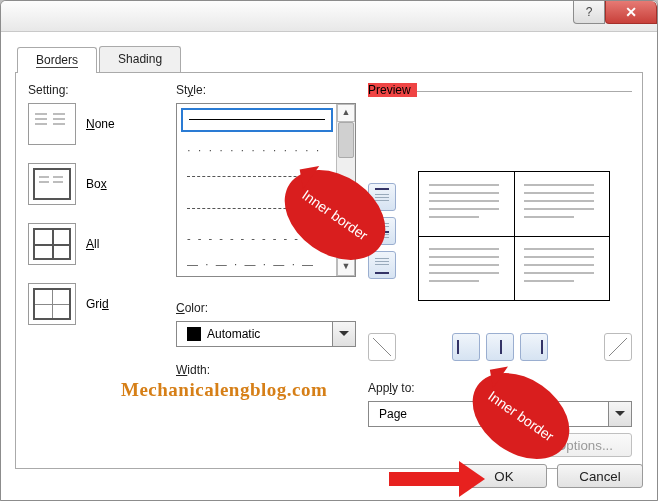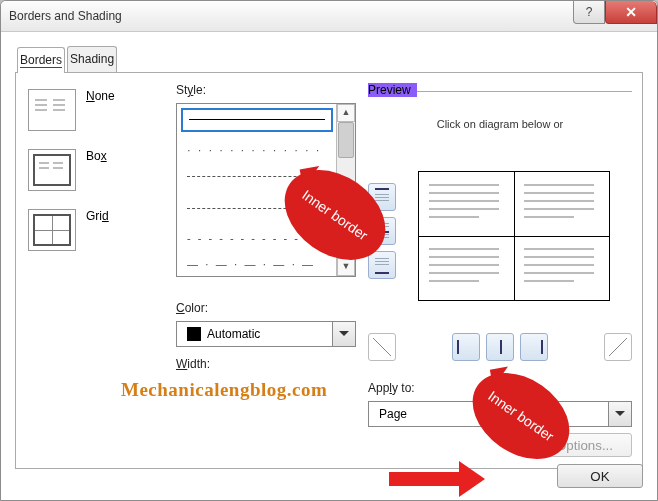--- a/index.html
+++ b/index.html
@@ -4,46 +4,46 @@
 <style>
 body{margin:0;font-family:"Segoe UI",Tahoma,sans-serif;font-size:12px;background:#ccc;color:#000}
 .window{width:656px;height:499px;background:#fff;border:1px solid #8c8c8c;border-radius:6px 6px 0 0;box-shadow:0 5px 20px rgba(0,0,0,.4);position:relative;overflow:hidden}
 .titlebar{height:30px;background:linear-gradient(#fdfdfd,#e8e8e8);border-bottom:1px solid #c9c9c9;display:flex;align-items:center;padding:0 8px;position:relative}
 .title-txt{font-size:12px;color:#333}
 .titlebtns{position:absolute;right:0;top:0;display:flex;height:22px}
 .tbtn{width:30px;height:22px;display:flex;align-items:center;justify-content:center;border:1px solid #8c8c8c;border-top:none;background:linear-gradient(#f6f6f6,#dedede);font-size:12px;color:#444}
 .tbtn.help{width:30px;border-radius:0 0 0 4px}
 .tbtn.close{width:50px;background:linear-gradient(#e67a74,#c8403a);color:#fff;font-size:14px;font-weight:bold;border-radius:0 6px 0 4px;border-color:#a52f2a}
 .tabs{display:flex;height:26px;margin:14px 0 0 16px;position:relative;z-index:2}
-.tab{padding:0 2px;line-height:25px;border:1px solid #aaa;border-bottom:none;margin-right:2px;background:#f0f0f0;border-radius:3px 3px 0 0;color:#222}
+.tab{padding:0 18px;line-height:25px;border:1px solid #aaa;border-bottom:none;margin-right:2px;background:#f0f0f0;border-radius:3px 3px 0 0;color:#222}
 .tab.active{background:#fff;position:relative;top:1px}
 .tab.active span{border-bottom:1px solid #444}
 .panel{border:1px solid #aaa;margin:0 14px 14px 14px;height:397px;position:relative;background:#fff;padding:10px 12px;box-sizing:border-box}
 .label{color:#222;margin-bottom:6px}
 .settingcol{position:absolute;left:12px;top:10px;width:130px}
-.srow{display:flex;align-items:flex-start;margin:6px 0 18px 0;cursor:pointer}
+.srow{display:flex;align-items:center;margin:6px 0 18px 0;cursor:pointer}
 .srow .icon{width:46px;height:40px;border:1px solid #9a9a9a;background:#fff;display:flex;align-items:center;justify-content:center;margin-right:10px}
 .srow .icon.selected{border:2px solid #2a7bd4;background:#eaf2fb}
 .srow .txt{font-size:12px}
 .srow .txt u{text-decoration:underline}
 .stylecol{position:absolute;left:160px;top:10px;width:180px}
 .stylelist{border:1px solid #888;height:172px;position:relative;background:#fff}
 .stylelist .sel{border:2px solid #2a7bd4;position:absolute;left:4px;top:4px;right:22px;height:20px}
 .stylelist .line{position:absolute;left:10px;right:28px;height:0}
 .stylelist .dots{position:absolute;left:10px;right:28px;letter-spacing:2px;color:#444;font-size:11px;overflow:hidden;white-space:nowrap}
 .sbar{position:absolute;right:0;top:0;bottom:0;width:18px;background:#efefef;border-left:1px solid #bbb}
 .sbar .arrow{height:16px;background:#f8f8f8;border:1px solid #bbb;margin:0;text-align:center;font-size:9px;line-height:14px;color:#555}
 .sbar .thumb{position:absolute;top:18px;left:1px;right:1px;height:34px;background:#d0d0d0;border:1px solid #aaa;border-radius:2px}
 .dropdown{display:flex;align-items:center;border:1px solid #888;height:24px;background:#fff;padding-left:10px;position:relative}
 .dropdown .arrow{position:absolute;right:0;top:0;bottom:0;width:22px;border-left:1px solid #888;background:linear-gradient(#f6f6f6,#e0e0e0);display:flex;align-items:center;justify-content:center}
 .dropdown .arrow:after{content:"";border:5px solid transparent;border-top-color:#333;margin-top:4px}
 .dropdown .swatch{width:14px;height:14px;background:#000;margin-right:6px}
 .prevcol{position:absolute;left:352px;top:10px;right:10px}
 .fieldset-line{position:absolute;left:0;right:0;top:8px;border-top:1px solid #aaa}
-.preview-label{background:#8b5cf6;padding-right:6px;position:relative;z-index:1}
+.preview-label{background:#ef4444;padding-right:6px;position:relative;z-index:1}
 .hint{text-align:center;font-size:11px;color:#333;margin-top:20px;line-height:14px}
 .sidebtns{position:absolute;left:0;top:100px;display:flex;flex-direction:column;gap:6px}
 .bbtn{width:26px;height:26px;border:1px solid #9aaed0;background:linear-gradient(#f0f5fb,#d6e3f2);border-radius:3px;position:relative}
 .bbtn .bi{position:absolute;left:4px;top:4px;right:4px;bottom:4px}
 .preview-box{position:absolute;left:50px;top:88px;width:190px;height:128px;border:1px solid #000;background:#fff}
 .preview-box .mid{position:absolute;left:50%;top:0;bottom:0;border-left:1px solid #000}
 .preview-box .hmid{position:absolute;top:50%;left:0;right:0;border-top:1px solid #000}
 .tl{position:absolute;background:#bbb;height:2px}
 .rowbtns{position:absolute;top:250px;left:0;right:0;display:flex;justify-content:space-between}
 .rowbtns .group{display:flex;gap:6px}
@@ -59,35 +59,35 @@
 .arrow-red .shaft{width:70px;height:14px;background:#e7211f}
 .arrow-red .head{width:0;height:0;border:18px solid transparent;border-left:26px solid #e7211f;border-right:none}
 .settingicon{width:100%;height:100%;position:relative}
 .settingicon .ln{position:absolute;background:#bdbdbd;height:2px}
 </style>
 </head>
 <body>
 
 <div class="window">
   <div class="titlebar">
-    <span class="title-txt">Borders and Shading</span>
     <div class="titlebtns">
       <div class="tbtn help">?</div>
       <div class="tbtn close">✕</div>
     </div>
   </div>
 
   <div class="tabs">
     <div class="tab active"><span>Borders</span></div>
     <div class="tab"><span>Shading</span></div>
   </div>
 
   <div class="panel">
 
     <div class="settingcol">
+      <div class="label">Setting:</div>
       <div class="srow">
         <div class="icon">
             <div class="settingicon">
               <div class="ln" style="left:6px;top:9px;width:12px"></div>
               <div class="ln" style="left:6px;top:14px;width:12px"></div>
               <div class="ln" style="left:6px;top:19px;width:12px"></div>
               <div class="ln" style="left:24px;top:9px;width:12px"></div>
               <div class="ln" style="left:24px;top:14px;width:12px"></div>
               <div class="ln" style="left:24px;top:19px;width:12px"></div>
             </div>
@@ -98,20 +98,30 @@
         <div class="icon">
             <div class="settingicon">
               <div style="position:absolute;left:4px;top:4px;right:4px;bottom:4px;border:2px solid #555"></div>
               <div class="ln" style="left:10px;top:12px;width:10px"></div>
               <div class="ln" style="left:10px;top:17px;width:10px"></div>
               <div class="ln" style="left:24px;top:12px;width:10px"></div>
               <div class="ln" style="left:24px;top:17px;width:10px"></div>
             </div>
           </div>
         <div class="txt">Bo<u>x</u></div>
+      </div>
+      <div class="srow">
+        <div class="icon">
+            <div class="settingicon">
+              <div style="position:absolute;left:4px;top:4px;right:4px;bottom:4px;border:2px solid #555"></div>
+              <div style="position:absolute;left:50%;top:4px;bottom:4px;border-left:2px solid #555"></div>
+              <div style="position:absolute;top:50%;left:4px;right:4px;border-top:2px solid #555"></div>
+            </div>
+          </div>
+        <div class="txt"><u>A</u>ll</div>
       </div>
       <div class="srow">
         <div class="icon">
             <div class="settingicon">
               <div style="position:absolute;left:4px;top:4px;right:4px;bottom:4px;border:2px solid #555"></div>
               <div style="position:absolute;left:50%;top:6px;bottom:6px;border-left:1px solid #888"></div>
               <div style="position:absolute;top:50%;left:6px;right:6px;border-top:1px solid #888"></div>
             </div>
           </div>
         <div class="txt">Gri<u>d</u></div>
@@ -134,28 +144,28 @@
           <div class="thumb"></div>
           <div class="arrow" style="position:absolute;bottom:0;left:0;right:0">▼</div>
         </div>
       </div>
       <div class="label" style="margin-top:24px"><u>C</u>olor:</div>
       <div class="dropdown">
         <span class="swatch"></span>
         <span>Automatic</span>
         <span class="arrow"></span>
       </div>
-      <div class="label" style="margin-top:10px"><u>W</u>idth:</div>
+      <div class="label" style="margin-top:16px"><u>W</u>idth:</div>
     </div>
 
     <div class="prevcol">
       <div class="fieldset-line"></div>
       <span class="preview-label">Preview</span>
       <div class="hint">
-        <span>Click on diagram below or</span><br>
+        <br>
       </div>
 
       <div class="sidebtns">
         <div class="bbtn">
             <div class="bi">
               <div style="position:absolute;left:2px;right:2px;top:0;border-top:2px solid #336;"></div>
               <div style="position:absolute;left:2px;right:2px;top:6px;height:8px;background:repeating-linear-gradient(#9ab 0 1px,transparent 1px 3px)"></div>
             </div>
           </div>
         <div class="bbtn">
@@ -235,20 +245,21 @@
           <span class="arrow"></span>
         </div>
       </div>
       <button class="btn options-btn" disabled="">Options...</button>
     </div>
 
   </div>
 
   <div class="footer">
     <button class="btn">OK</button>
+    <button class="btn">Cancel</button>
   </div>
 
   <div class="callout" style="left:279px;top:175px;width:110px;height:78px">
     <span style="transform:rotate(0deg)">Inner border</span>
     <div style="position:absolute;left:-14px;top:8px;width:0;height:0;border:14px solid transparent;border-right-color:#d91e1e"></div>
   </div>
   <div class="callout" style="left:467px;top:378px;width:106px;height:74px">
     <span style="transform:rotate(0deg)">Inner border</span>
     <div style="position:absolute;left:-12px;top:4px;width:0;height:0;border:13px solid transparent;border-right-color:#d91e1e"></div>
   </div>

